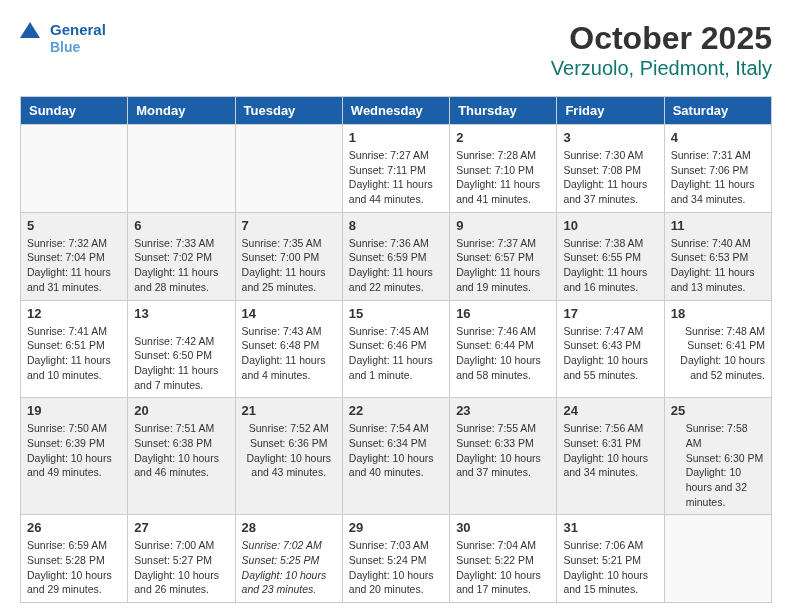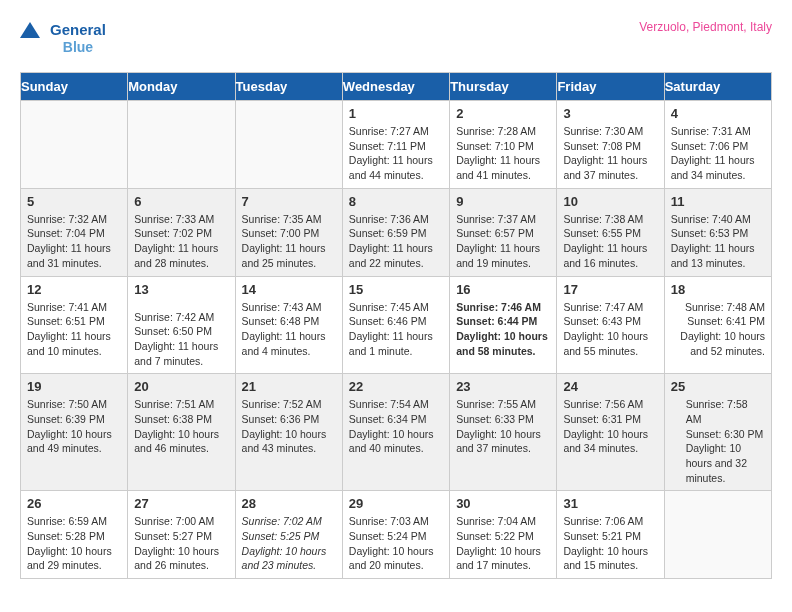--- a/index.html
+++ b/index.html
@@ -23,34 +23,34 @@
     }
     .title-block {
       text-align: right;
     }
     .month-title {
       font-size: 32px;
       font-weight: bold;
       color: #333;
     }
     .location {
-      font-size: 12px;
-      color: #ec4899;
+      font-size: 20px;
+      color: #0f766e;
     }
     .calendar {
       width: 100%;
       border-collapse: collapse;
       border: 1px solid #ccc;
     }
     .calendar th {
       background-color: #1a5fa8;
       color: #fff;
       font-size: 13px;
       font-weight: bold;
-      padding: 6px 0;
+      padding: 6px 8px;
       border: 1px solid #ccc;
       text-align: left;
     }
     .calendar td {
       border: 1px solid #ccc;
       vertical-align: top;
       padding: 5px 6px;
       font-size: 11px;
       color: #333;
       width: calc(100% / 7);
@@ -81,20 +81,21 @@
   <div class="logo">
   <svg width="20" height="36" viewBox="0 0 20 36">
     <polygon points="10,2 20,18 0,18" fill="#1a5fa8"></polygon>
   </svg>
   <div style="margin-left:4px;">
     <div style="font-size:15px;font-weight:bold;color:#1a5fa8;line-height:1.2;">General</div>
     <div style="font-size:14px;font-weight:bold;color:#5a9fd4;line-height:1.2;">Blue</div>
   </div>
 </div>
   <div class="title-block">
+    <div class="month-title">October 2025</div>
     <div class="location">Verzuolo, Piedmont, Italy</div>
   </div>
 </div>
 
 <table class="calendar">
   <thead>
     <tr>
     <th>Sunday</th>
         <th>Monday</th>
         <th>Tuesday</th>
@@ -198,21 +199,21 @@
 Daylight: 11 hours and 4 minutes.</div>
         </td>
         <td>
           <div class="day-number">15</div>
           <div class="day-info" style="white-space: pre-line;">Sunrise: 7:45 AM
 Sunset: 6:46 PM
 Daylight: 11 hours and 1 minute.</div>
         </td>
         <td>
           <div class="day-number">16</div>
-          <div class="day-info" style="white-space: pre-line; font-weight: bold;">Sunrise: 7:46 AM
+          <div class="day-info" style="white-space: pre-line;">Sunrise: 7:46 AM
 Sunset: 6:44 PM
 Daylight: 10 hours and 58 minutes.</div>
         </td>
         <td>
           <div class="day-number">17</div>
           <div class="day-info" style="white-space: pre-line;">Sunrise: 7:47 AM
 Sunset: 6:43 PM
 Daylight: 10 hours and 55 minutes.</div>
         </td>
         <td>
@@ -230,21 +231,21 @@
 Daylight: 10 hours and 49 minutes.</div>
         </td>
         <td>
           <div class="day-number">20</div>
           <div class="day-info" style="white-space: pre-line;">Sunrise: 7:51 AM
 Sunset: 6:38 PM
 Daylight: 10 hours and 46 minutes.</div>
         </td>
         <td>
           <div class="day-number">21</div>
-          <div class="day-info" style="white-space: pre-line;">Sunrise: 7:52 AM
+          <div class="day-info" style="white-space: pre-line; text-align: center;">Sunrise: 7:52 AM
 Sunset: 6:36 PM
 Daylight: 10 hours and 43 minutes.</div>
         </td>
         <td>
           <div class="day-number">22</div>
           <div class="day-info" style="white-space: pre-line;">Sunrise: 7:54 AM
 Sunset: 6:34 PM
 Daylight: 10 hours and 40 minutes.</div>
         </td>
         <td>
@@ -305,15 +306,14 @@
         </td>
         <td class="empty-cell"></td>
       </tr>
     </tbody>
 </table>
 
 <style>
 .logo {
   display: flex;
   align-items: center;
-  text-align: center;
 }
 </style>
 
 </body></html>

